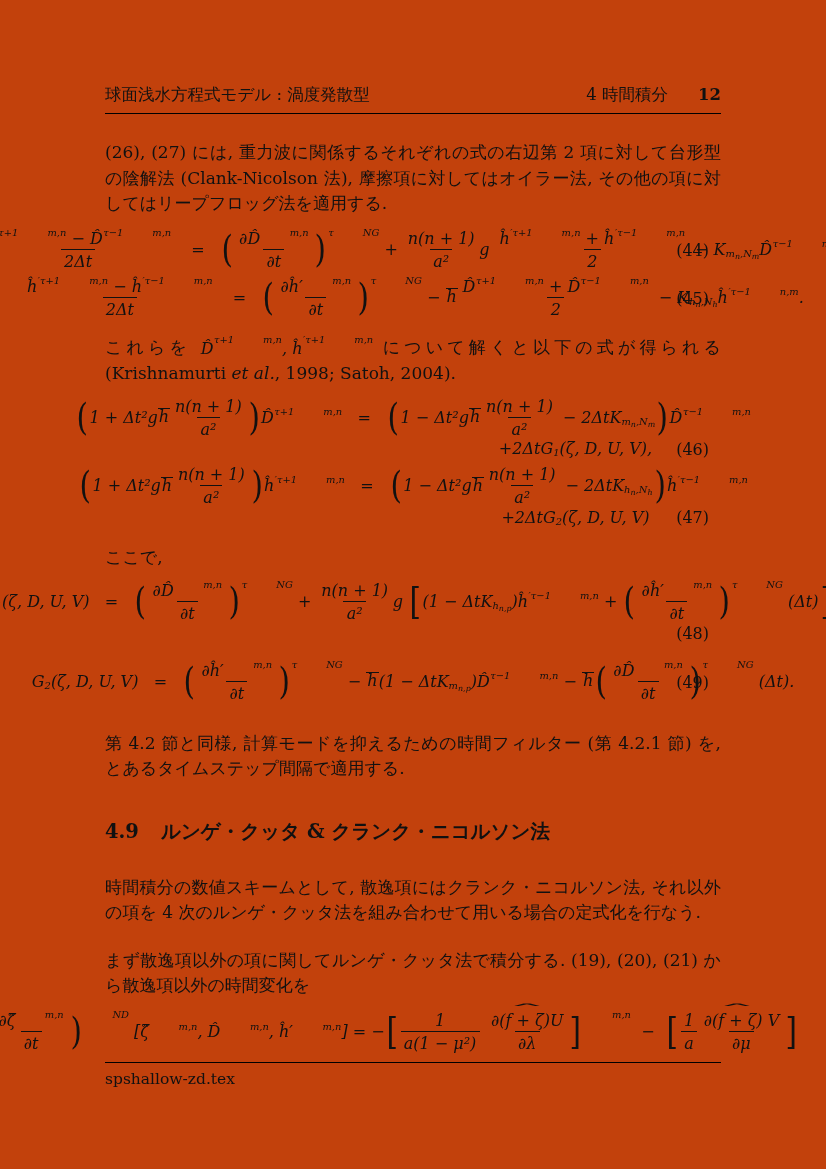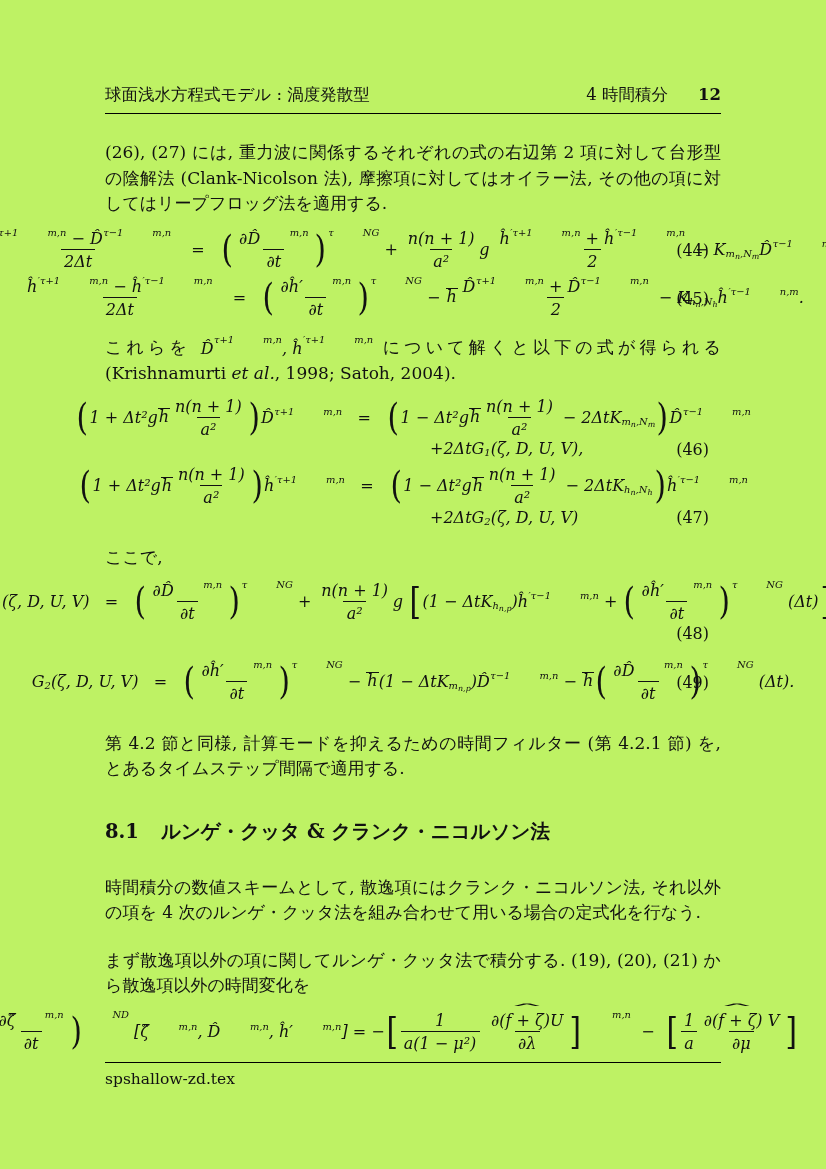--- a/index.html
+++ b/index.html
@@ -1,17 +1,17 @@
 <!DOCTYPE html>
 <html lang="ja"><head>
 <meta charset="utf-8">
 <style>
   html,body{margin:0;padding:0;background:#e8e8e8;}
   .page{
-    position:relative;width:826px;height:1169px;margin:0 auto;background:#bef264;
+    position:relative;width:826px;height:1169px;margin:0 auto;background:#c2410c;
     font-family:"DejaVu Serif","Liberation Serif",serif;color:#111;overflow:hidden;
   }
   .content{position:absolute;left:105px;width:616px;top:84px;}
   
   .runhead{display:flex;align-items:baseline;border-bottom:1.2px solid #000;padding-bottom:7px;font-size:16.5px;}
   .runhead .htitle{flex:0 0 auto;}
   .runhead .hsec{margin-left:auto;}
   .runhead .hpage{margin-left:30px;font-weight:bold;}
   
   .para{font-size:17px;line-height:25.5px;text-align:justify;margin:0;}
@@ -20,21 +20,21 @@
   .p3{margin-top:28px;}
   .p4{margin-top:30px;}
   .p5{margin-top:22px;}
   .koko{margin-top:18px;}
   em.cite{font-style:italic;}
   
   .sechead{margin:36px 0 0 0;font-size:19.5px;font-weight:bold;}
   .sechead .sec-title{margin-left:22px;}
   
   .eqrow{position:relative;display:flex;justify-content:center;align-items:center;font-size:16px;}
-  .eqrow2{position:relative;display:flex;justify-content:flex-start;align-items:center;font-size:16px;min-height:20px;}
+  .eqrow2{position:relative;display:flex;justify-content:center;align-items:center;font-size:16px;min-height:20px;}
   .eqrow2 .cont2{margin-left:325px;}
   .eqnum{position:absolute;right:12px;top:50%;transform:translateY(-50%);font-style:normal;font-size:16px;}
   .mt44{margin-top:12px;} .mt45{margin-top:6px;}
   .mt46{margin-top:10px;} .mt47{margin-top:6px;}
   .mt48{margin-top:10px;} .mt49{margin-top:18px;}
   .mtrk{margin-top:12px;}
   
   .meq{font-style:italic;}
   .meq span{white-space:pre;}
   .mrow{display:inline-flex;align-items:center;}
@@ -113,21 +113,21 @@
     </div>
 
     <div class="eqrow mt49 meq">
       <span class="mrow"><span class="mrow"><span>G</span><span class="msub"><span>2</span></span><span>(ζ, D, U, V)   =   </span><span class="mss"><span class="mfence mbase"><span class="mdelim">(</span><span class="mfrac"><span class="mrow mnum"><span>∂</span><span class="mss"><span class="mbase">ĥ′</span><span class="mstack"><span class="mup">​</span><span class="mdn">m,n</span></span></span></span><span class="mden">∂t</span></span><span class="mdelim">)</span></span><span class="mstack"><span class="mup">τ</span><span class="mdn">NG</span></span></span><span> − </span><span class="mol"><span>h</span></span><span>(1 − ΔtK</span><span class="msub"><span class="mrow"><span>m</span><span class="msub"><span>n,p</span></span></span></span><span>)</span><span class="mss"><span class="mbase">D̂</span><span class="mstack"><span class="mup">τ−1</span><span class="mdn">m,n</span></span></span><span> − </span><span class="mol"><span>h</span></span><span class="mss"><span class="mfence mbase"><span class="mdelim">(</span><span class="mfrac"><span class="mrow mnum"><span>∂</span><span class="mss"><span class="mbase">D̂</span><span class="mstack"><span class="mup">​</span><span class="mdn">m,n</span></span></span></span><span class="mden">∂t</span></span><span class="mdelim">)</span></span><span class="mstack"><span class="mup">τ</span><span class="mdn">NG</span></span></span><span> (Δt).</span></span></span>
       <span class="eqnum">(49)</span>
     </div>
 
     <p class="para p3">第 4.2 節と同様, 計算モードを抑えるための時間フィルター (第 4.2.1 節) を, とあるタイムステップ間隔で適用する.</p>
 
     <h2 class="sechead">
-      <span>8.1</span><span class="sec-title">ルンゲ・クッタ &amp; クランク・ニコルソン法</span>
+      <span>4.9</span><span class="sec-title">ルンゲ・クッタ &amp; クランク・ニコルソン法</span>
     </h2>
 
     <p class="para p4">時間積分の数値スキームとして, 散逸項にはクランク・ニコルソン法, それ以外の項を 4 次のルンゲ・クッタ法を組み合わせて用いる場合の定式化を行なう.</p>
 
     <p class="para p5">まず散逸項以外の項に関してルンゲ・クッタ法で積分する. (19), (20), (21) から散逸項以外の時間変化を</p>
 
     <div class="eqrow mtrk meq">
       <span class="mrow"><span class="mrow"><span class="mss"><span class="mfence mbase"><span class="mdelim">(</span><span class="mfrac"><span class="mrow mnum"><span>∂</span><span class="mss"><span class="mbase">ζ̂</span><span class="mstack"><span class="mup">​</span><span class="mdn">m,n</span></span></span></span><span class="mden">∂t</span></span><span class="mdelim">)</span></span><span class="mstack"><span class="mup">​</span><span class="mdn">ND</span></span></span><span> [</span><span class="mss"><span class="mbase">ζ̂</span><span class="mstack"><span class="mup">​</span><span class="mdn">m,n</span></span></span><span>, </span><span class="mss"><span class="mbase">D̂</span><span class="mstack"><span class="mup">​</span><span class="mdn">m,n</span></span></span><span>, </span><span class="mss"><span class="mbase">ĥ′</span><span class="mstack"><span class="mup">​</span><span class="mdn">m,n</span></span></span><span>] = −</span><span class="mss"><span class="mfence mbase"><span class="mdelim">[</span><span class="mrow"><span class="mfrac"><span class="mnum">1</span><span class="mden">a(1 − μ²)</span></span><span> </span><span class="mfrac"><span class="mhat mnum"><span>∂(f + ζ)U</span></span><span class="mden">∂λ</span></span></span><span class="mdelim">]</span></span><span class="mstack"><span class="mup">​</span><span class="mdn">m,n</span></span></span><span>  −  </span><span class="mss"><span class="mfence mbase"><span class="mdelim">[</span><span class="mrow"><span class="mfrac"><span class="mnum">1</span><span class="mden">a</span></span><span class="mfrac"><span class="mrow mnum"><span>∂(</span><span class="mhat"><span>f + ζ</span></span><span>) V</span></span><span class="mden">∂μ</span></span></span><span class="mdelim">]</span></span><span class="mstack"><span class="mup">​</span><span class="mdn">m,n</span></span></span></span></span>
     </div>
 

